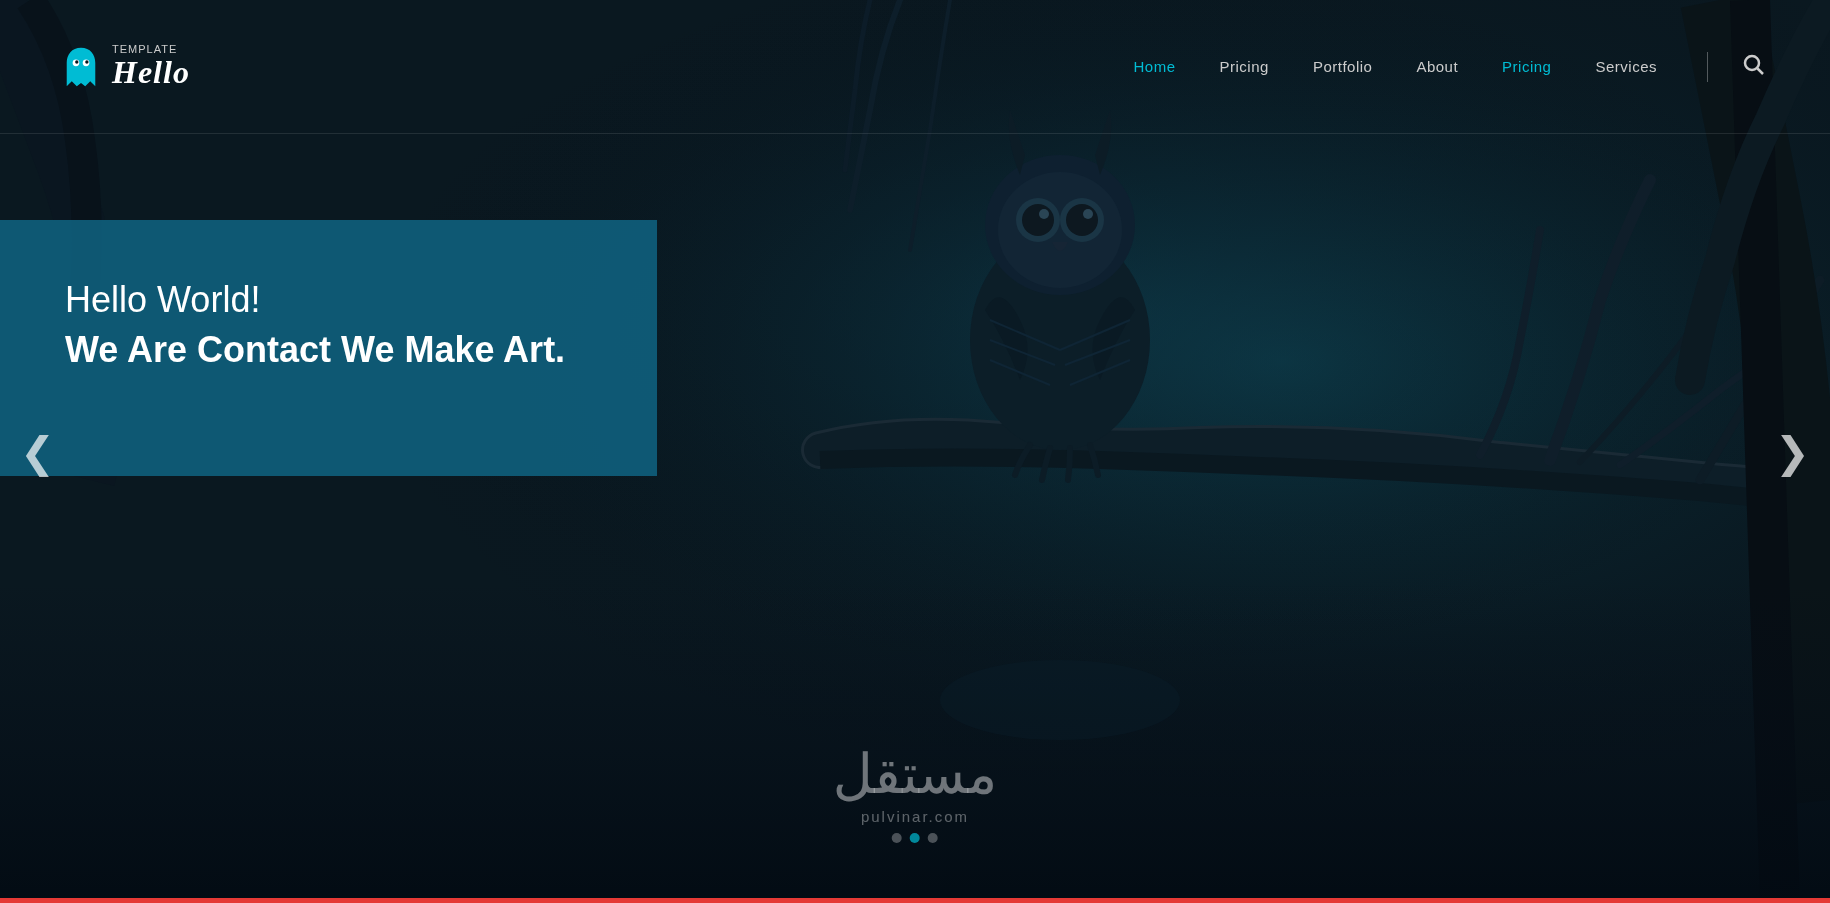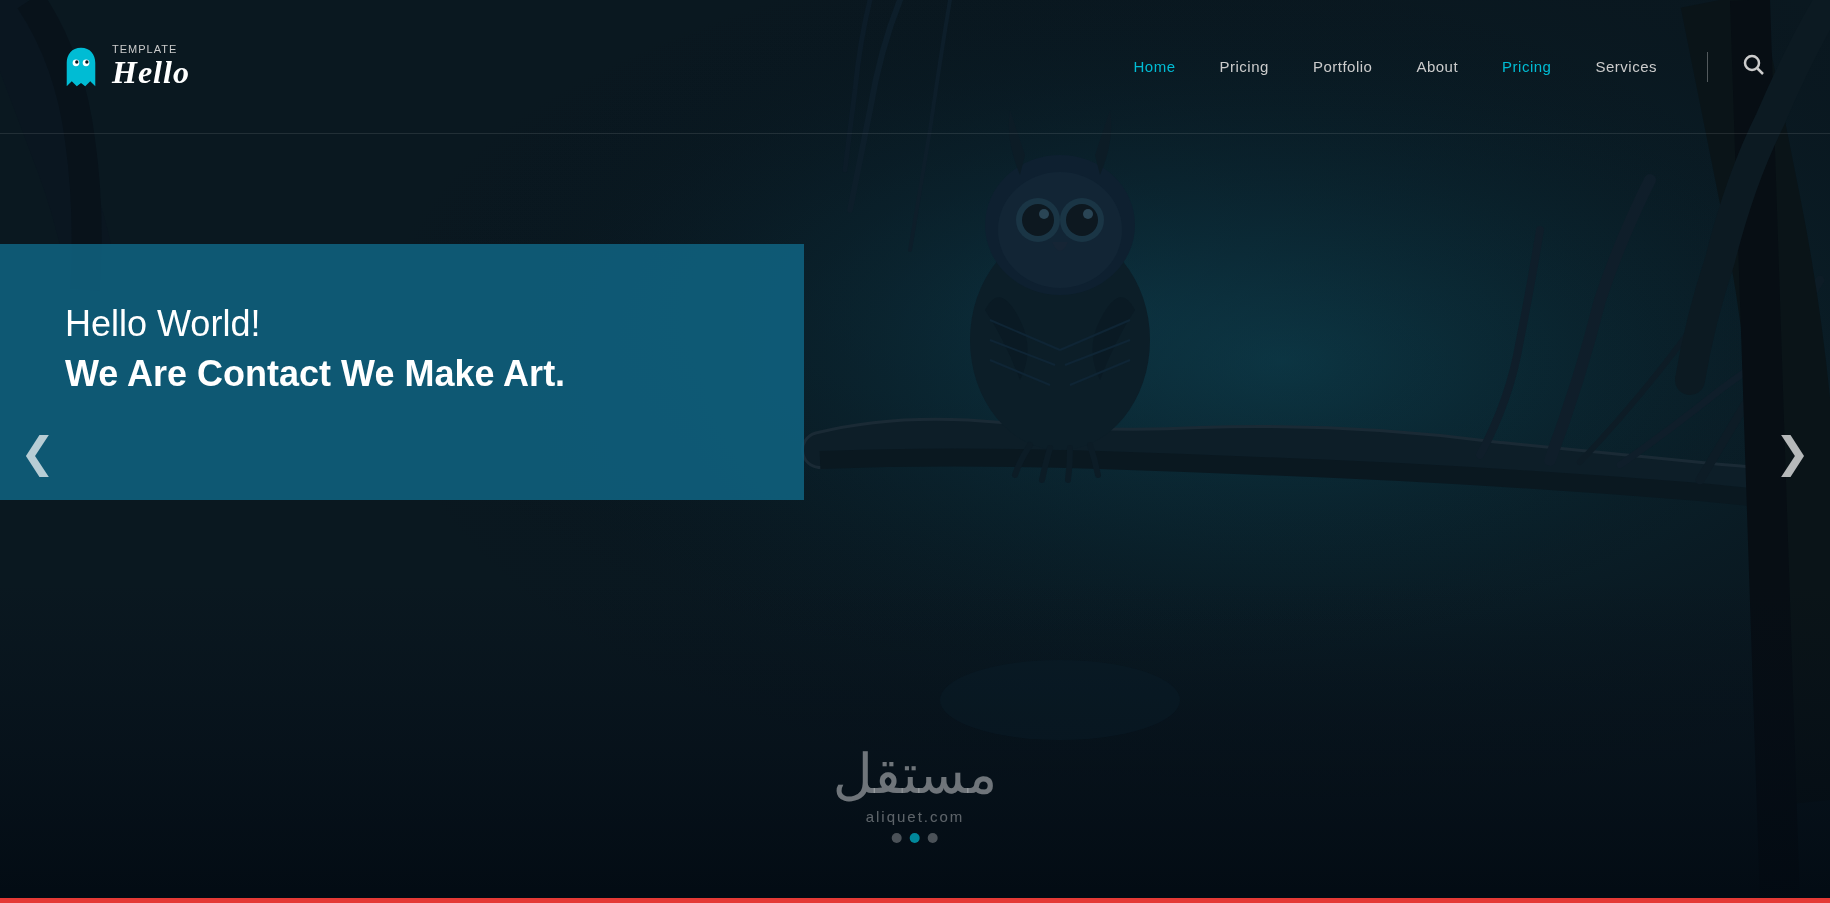--- a/index.html
+++ b/index.html
@@ -134,23 +134,23 @@
       border: none;
       cursor: pointer;
       color: #ccc;
       font-size: 22px;
       padding: 5px;
     }
 
     
     .slider-box {
       position: absolute;
-      top: 244px;
+      top: 220px;
       left: 0;
-      width: 804px;
+      width: 657px;
       background: rgba(15, 100, 130, 0.85);
       padding: 55px 65px 65px 65px;
       z-index: 50;
     }
 
     .slider-heading {
       font-size: 36px;
       font-weight: 400;
       color: #fff;
       line-height: 1.4;
@@ -383,21 +383,21 @@
     <h1 class="slider-heading">
       <span>Hello World!</span><br>
       <strong>We Are Contact We Make Art.</strong>
     </h1>
   </div>
 
   <button class="slider-arrow slider-arrow-right">❯</button>
 
   <div class="watermark">
     <div class="watermark-arabic">مستقل</div>
-    <div class="watermark-latin">aliquet.com</div>
+    <div class="watermark-latin">pulvinar.com</div>
     <div class="watermark-dots">
       <div class="dot"></div>
       <div class="dot blue"></div>
       <div class="dot"></div>
     </div>
   </div>
 
   <div class="bottom-bar"></div>
 </div>
 

